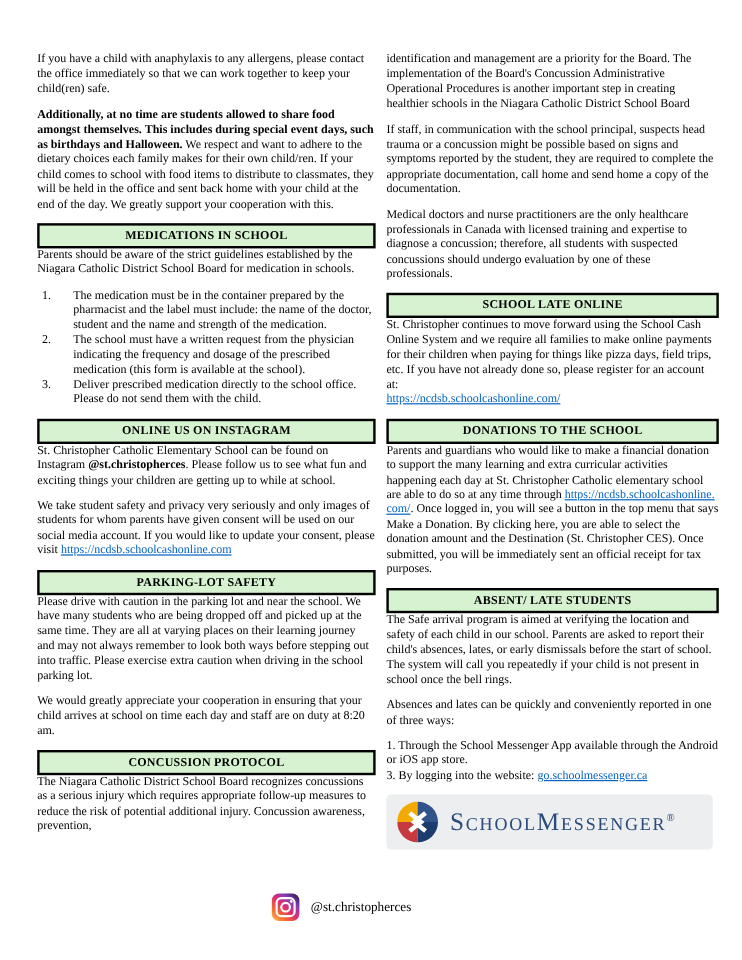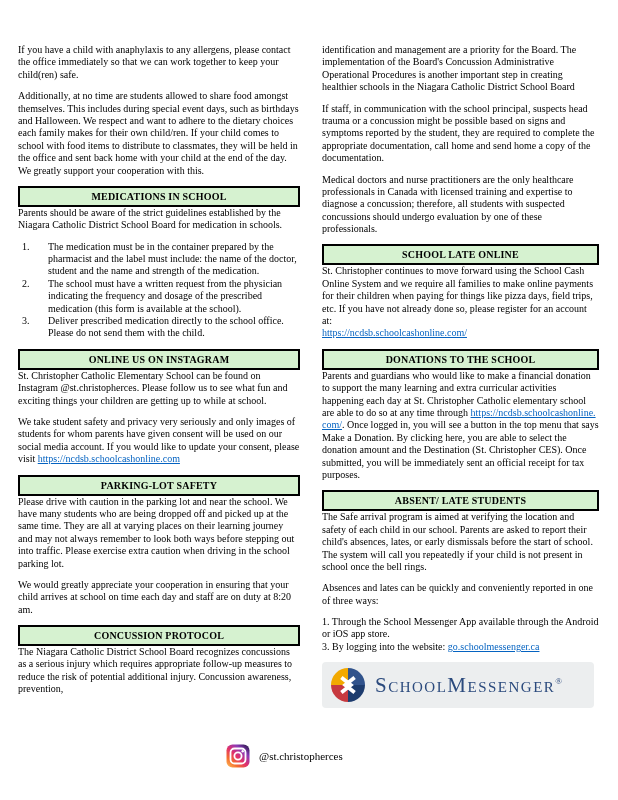--- a/index.html
+++ b/index.html
@@ -13,21 +13,21 @@
   body {
     font-family: "Liberation Serif", serif;
     font-size: 10px;
     color: #000;
     position: relative;
   }
   .col {
     position: absolute;
     top: 44px;
   }
-  .col-left  { left: 18px;  width: 282px; }
+  .col-left  { left: 31px;  width: 282px; }
   .col-right { left: 322px; width: 277px; }
   p {
     margin: 0 0 9px 0;
     line-height: 1.24;
     text-align: left;
   }
   .sec-header {
     border: 2px solid #000;
     background: var(--header-bg, #d6f2d0);
     text-align: center;
@@ -40,21 +40,21 @@
   a.doclink {
     color: var(--link-color, #0563c1);
     text-decoration: underline;
     cursor: pointer;
     word-break: break-all;
   }
   .numrow { display: flex; line-height: 1.24; }
   .numrow .num { flex: none; width: 30px; padding-left: 4px; box-sizing: border-box; }
   .numrow .txt { flex: 1; }
   .numlist { margin-bottom: 9px; }
-  b, .bold { font-weight: normal; }
+  b, .bold { font-weight: bold; }
   .sm-logo {
     margin-top: 4px;
     width: 272px;
     height: 46px;
     background: var(--logo-bg, #eceeef);
     border-radius: 4px;
     display: flex;
     align-items: center;
     padding-left: 9px;
     box-sizing: border-box;

